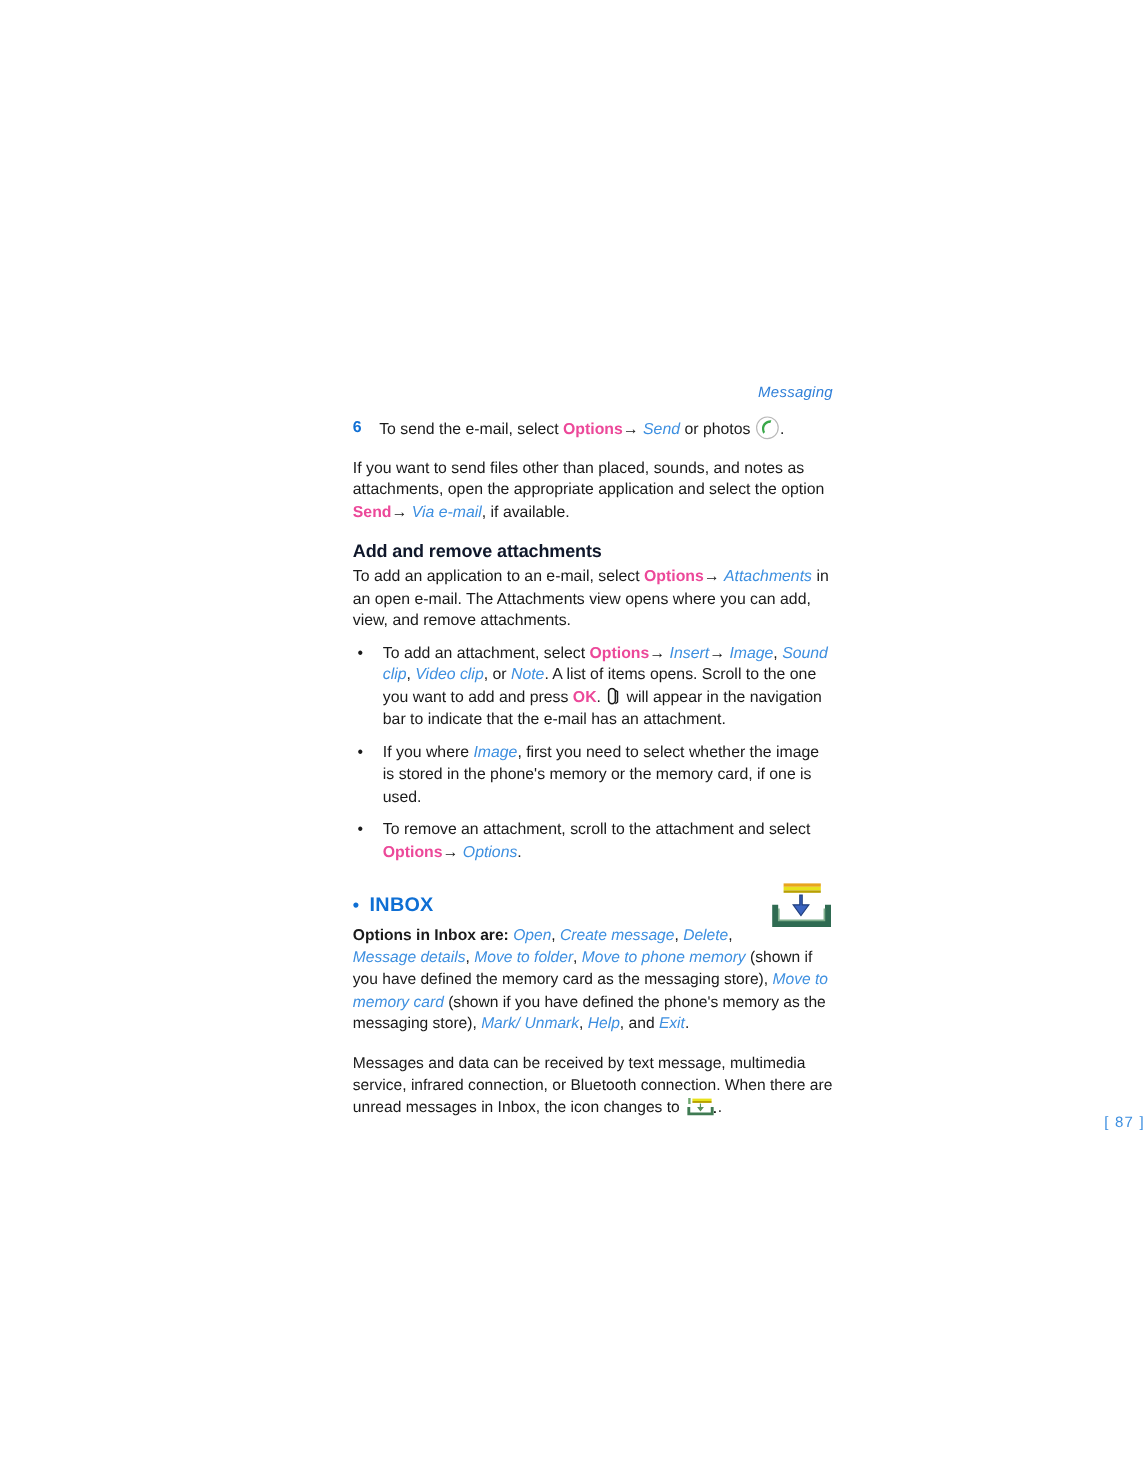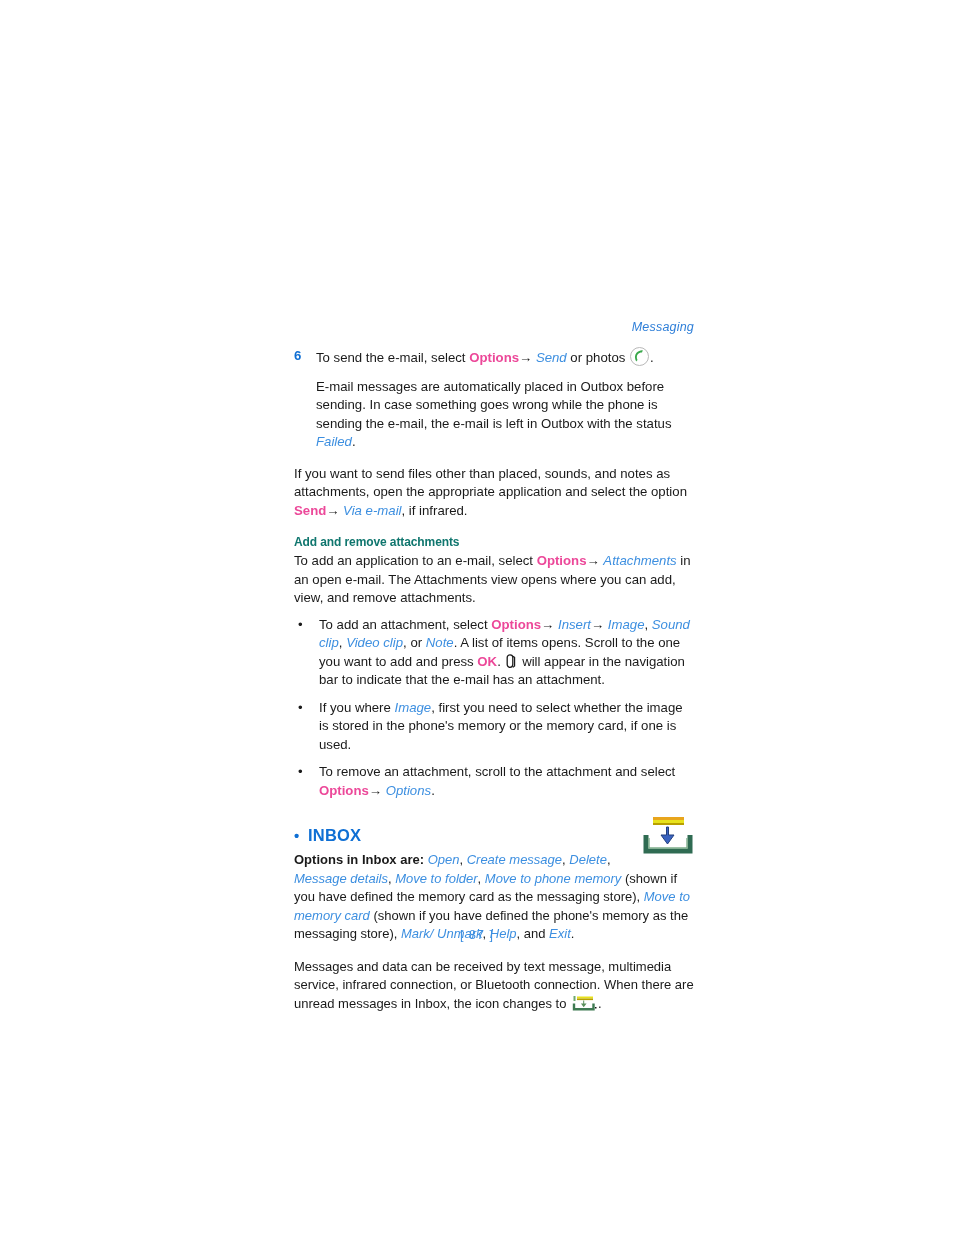--- a/index.html
+++ b/index.html
@@ -79,23 +79,23 @@
 
   
   .para {
     font-size: 13.2px;
     line-height: 18.5px;
     margin: 13px 0 0 0;
   }
 
   
   .h-sub {
-    font-size: 12px;
-    font-weight: bold;
-    color: #0f766e;
+    font-size: 15px;
+    font-weight: bold;
+    color: #0f172a;
     margin: 15px 0 3px 0;
     letter-spacing: -0.1px;
   }
 
   
   .bullets {
     margin: 8px 0 0 0;
     padding: 0;
     list-style: none;
   }
@@ -186,46 +186,45 @@
     vertical-align: -4px;
     margin: 0 1px;
   }
 
   
   .folio {
     position: absolute;
     left: 0;
     top: 928px;
     width: 954px;
-    text-align: center;
+    text-align: right;
     font-size: 12.5px;
     color: #3d8fe0;
     letter-spacing: 1px;
   }
 </style>
 </head>
 <body>
 
 <div class="page">
 
   <div class="content">
 
     <div class="running-header">Messaging</div>
 
     <div class="step">
       <span class="step-num">6</span>
       <div class="step-body">
         <p><span>To send the e-mail, select </span><span class="b-blue">Options</span><span class="arrow">→</span> <span class="i-blue">Send</span><span> or photos </span><span class="icon-call"><svg width="13" height="14" viewBox="0 0 13 14">
                 <path d="M3.2 12.4c-1.6-2.6-1.8-6 0.3-8.6C5.3 1.6 8 0.9 9.8 1.2l-0.8 2.3C7.6 3.4 5.9 3.9 4.8 5.3c-1.3 1.7-1.2 4 -0.3 5.7z" fill="#3aa84a"></path>
               </svg></span><span>.</span></p>
-        <p class="step-sub"><span>E-mail messages are automatically placed in Outbox before sending. In case something goes wrong while the phone is sending the e-mail, the e-mail is left in Outbox with the status </span><span class="i-blue">Failed</span><span>.</span></p>
       </div>
     </div>
 
-    <p class="para"><span>If you want to send files other than placed, sounds, and notes as attachments, open the appropriate application and select the option </span><span class="b-blue">Send</span><span class="arrow">→</span> <span class="i-blue">Via e-mail</span><span>, if infrared.</span></p>
+    <p class="para"><span>If you want to send files other than placed, sounds, and notes as attachments, open the appropriate application and select the option </span><span class="b-blue">Send</span><span class="arrow">→</span> <span class="i-blue">Via e-mail</span><span>, if available.</span></p>
 
     <h2 class="h-sub">Add and remove attachments</h2>
 
     <p class="para" style="margin-top:0"><span>To add an application to an e-mail, select </span><span class="b-blue">Options</span><span class="arrow">→</span> <span class="i-blue">Attachments</span><span> in an open e-mail. The Attachments view opens where you can add, view, and remove attachments.</span></p>
 
     <ul class="bullets">
 
       <li>
         <span class="dot">•</span><span>To add an attachment, select </span><span class="b-blue">Options</span><span class="arrow">→</span> <span class="i-blue">Insert</span><span class="arrow">→</span> <span class="i-blue">Image</span><span>, </span><span class="i-blue">Sound clip</span><span>, </span><span class="i-blue">Video clip</span><span>, or </span><span class="i-blue">Note</span><span>. A list of items opens. Scroll to the one you want to add and press </span><span class="b-blue">OK</span><span>. </span><span class="icon-clip"><svg width="11" height="15" viewBox="0 0 11 15">
               <rect x="2.2" y="0.8" width="5.6" height="12.6" rx="2.8" fill="none" stroke="#1a1a1a" stroke-width="1.3"></rect>

